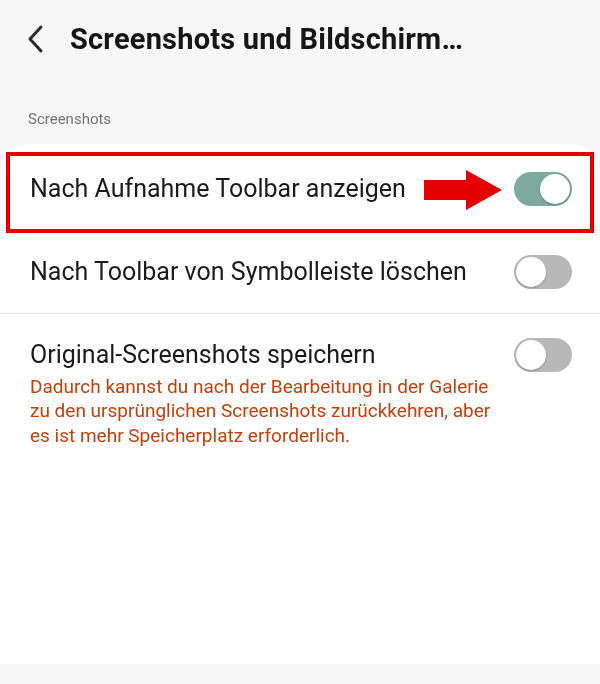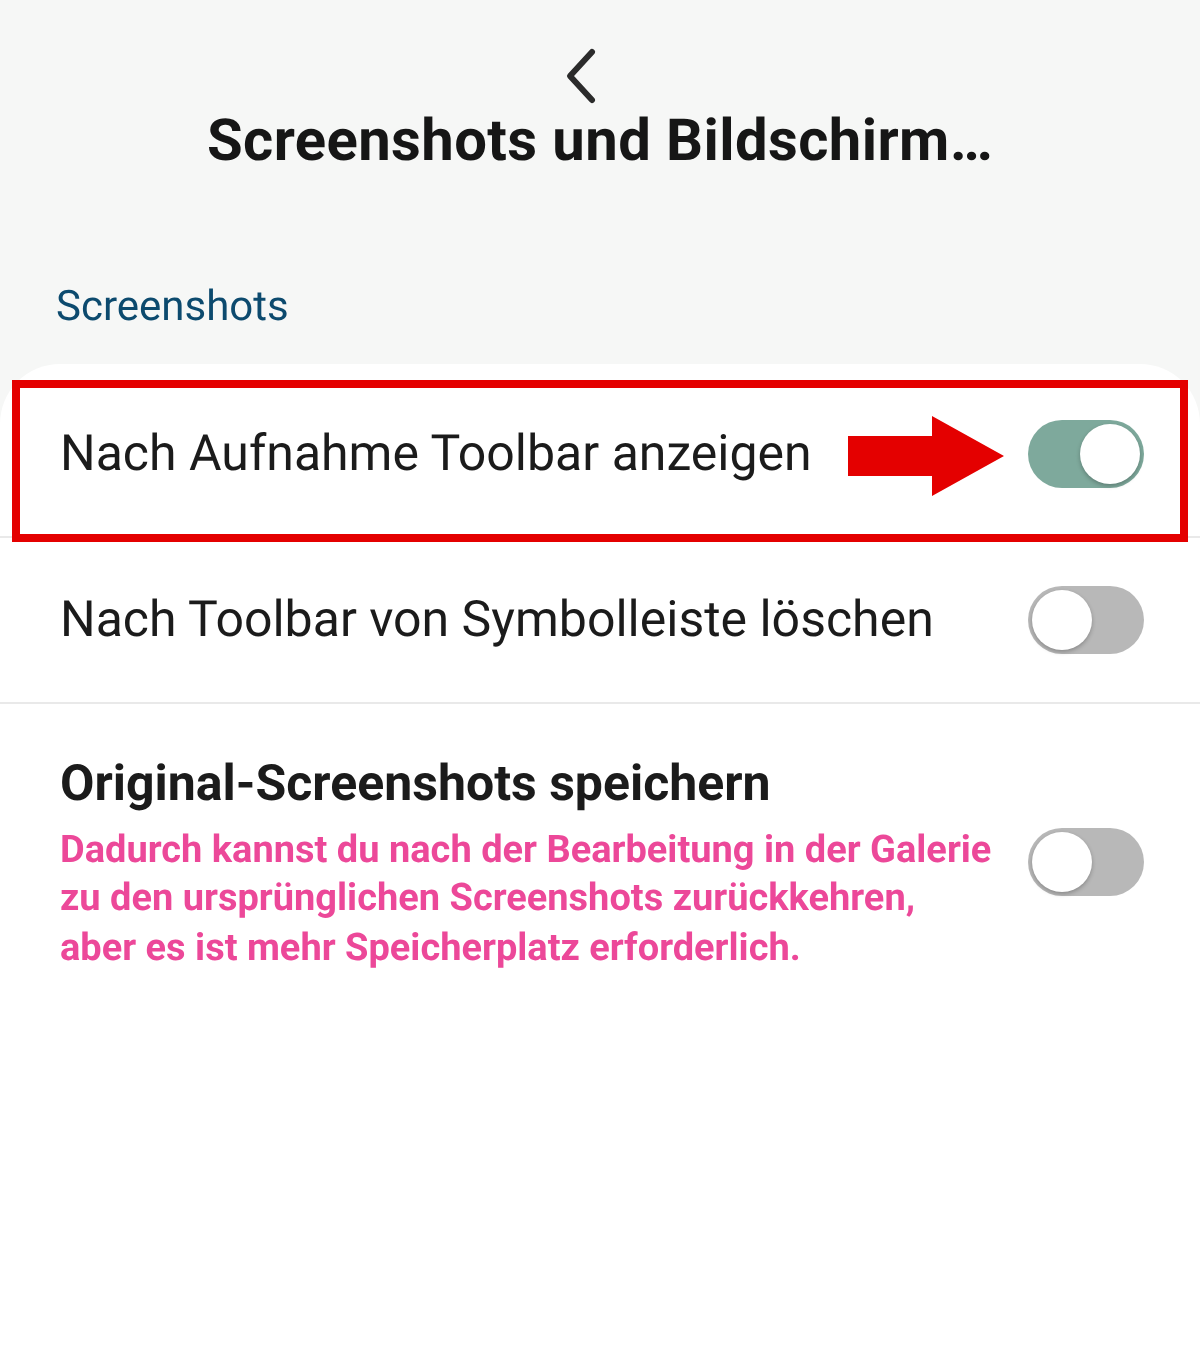--- a/index.html
+++ b/index.html
@@ -9,71 +9,70 @@
     height: 684px;
     font-family: -apple-system, Roboto, "Segoe UI", Arial, sans-serif;
     background: #f6f7f6;
     color: #1a1a1a;
     overflow: hidden;
   }
   .header {
     display: flex;
     align-items: center;
     padding: 22px 20px 26px 20px;
-    flex-direction: column;
   }
   .back-icon {
     display: inline-flex;
     align-items: center;
     justify-content: center;
     width: 32px;
     height: 32px;
     margin-right: 18px;
     color: #2b2b2b;
   }
   .page-title {
     font-size: 29px;
     font-weight: 700;
     color: #161616;
     letter-spacing: 0.2px;
     white-space: nowrap;
     overflow: hidden;
     text-overflow: ellipsis;
   }
   .section-header {
-    font-size: 21px;
-    color: #0c4a6e;
+    font-size: 15px;
+    color: #737373;
     padding: 28px 28px 16px 28px;
   }
   .card {
     background: #ffffff;
     border-top-left-radius: 30px;
     border-top-right-radius: 30px;
     padding: 4px 0 0 0;
     min-height: 520px;
   }
   .row {
     display: flex;
-    align-items: center;
+    align-items: flex-start;
     justify-content: space-between;
     padding: 24px 28px 24px 30px;
     position: relative;
     border-bottom: 1px solid #e9e9e9;
     gap: 16px;
   }
-  .row:last-child { border-bottom: none; font-weight: bold; }
+  .row:last-child { border-bottom: none; }
   .row-text { flex: 1; min-width: 0; }
   .row-label {
     font-size: 25px;
     color: #1b1b1b;
     line-height: 1.32;
   }
   .row-desc {
     font-size: 19px;
-    color: #ec4899;
+    color: #c2410c;
     line-height: 1.28;
     margin-top: 4px;
   }
   .toggle {
     position: relative;
     width: 58px;
     height: 34px;
     border-radius: 17px;
     flex-shrink: 0;
   }

